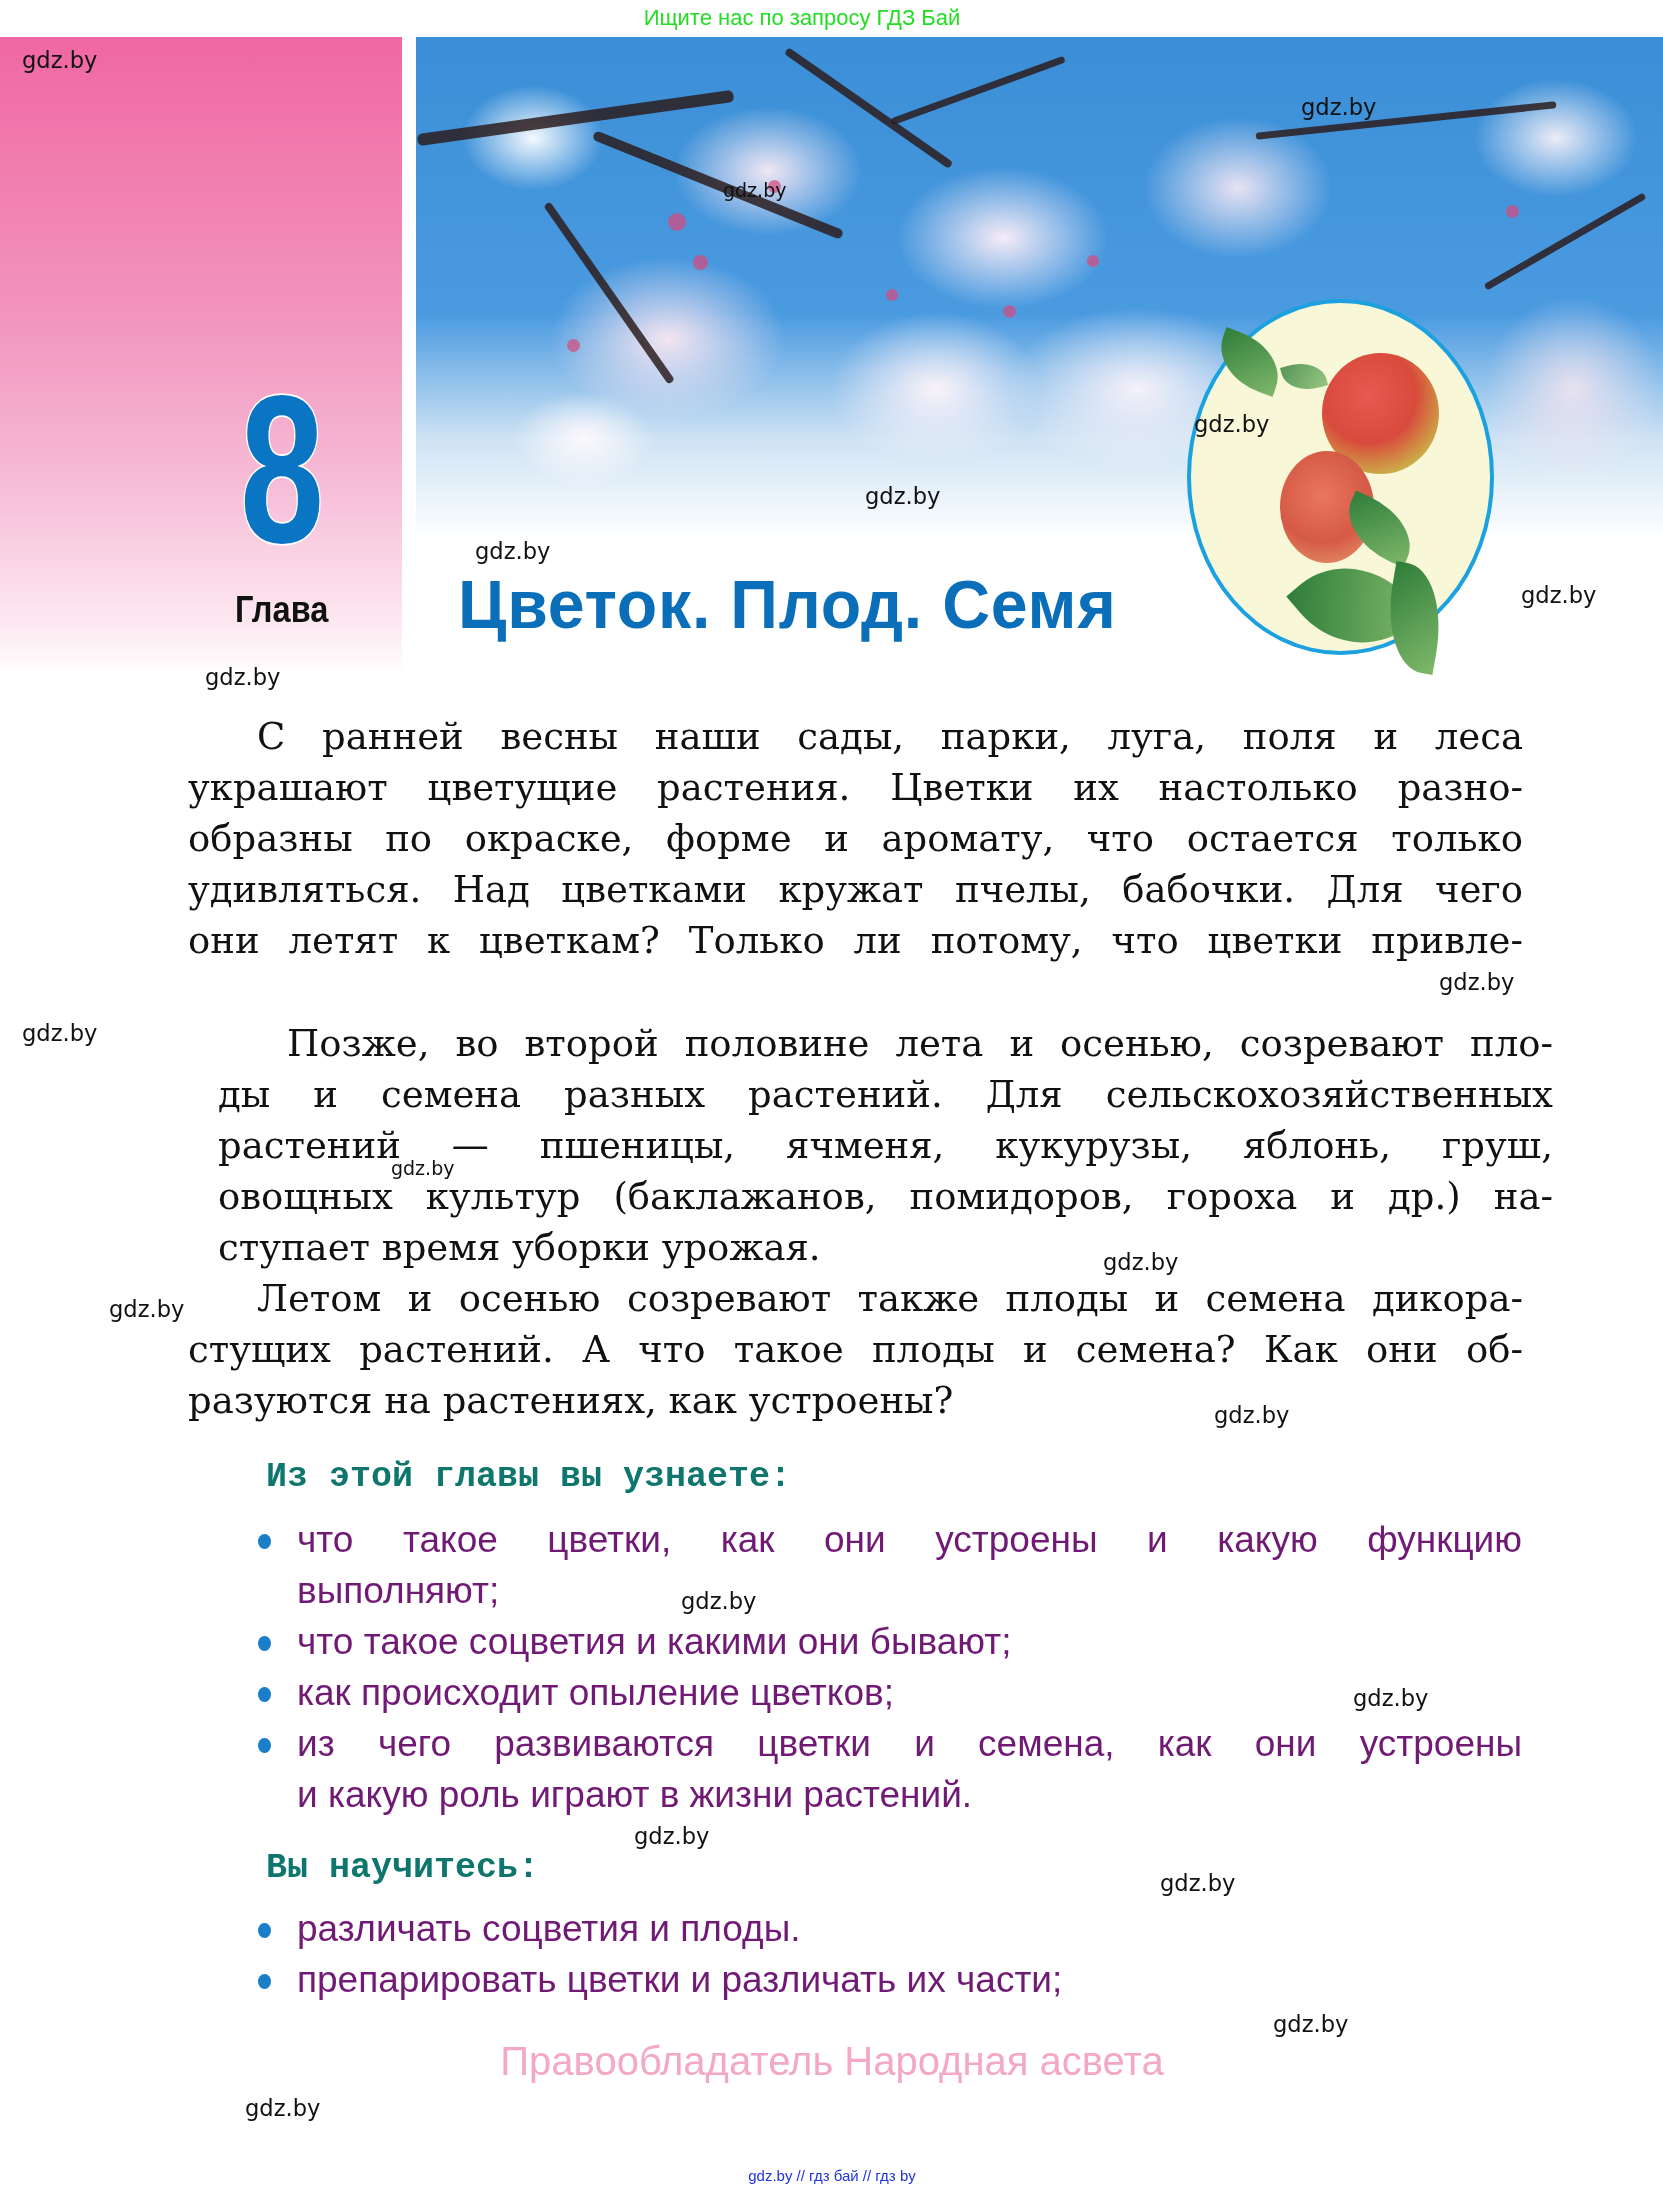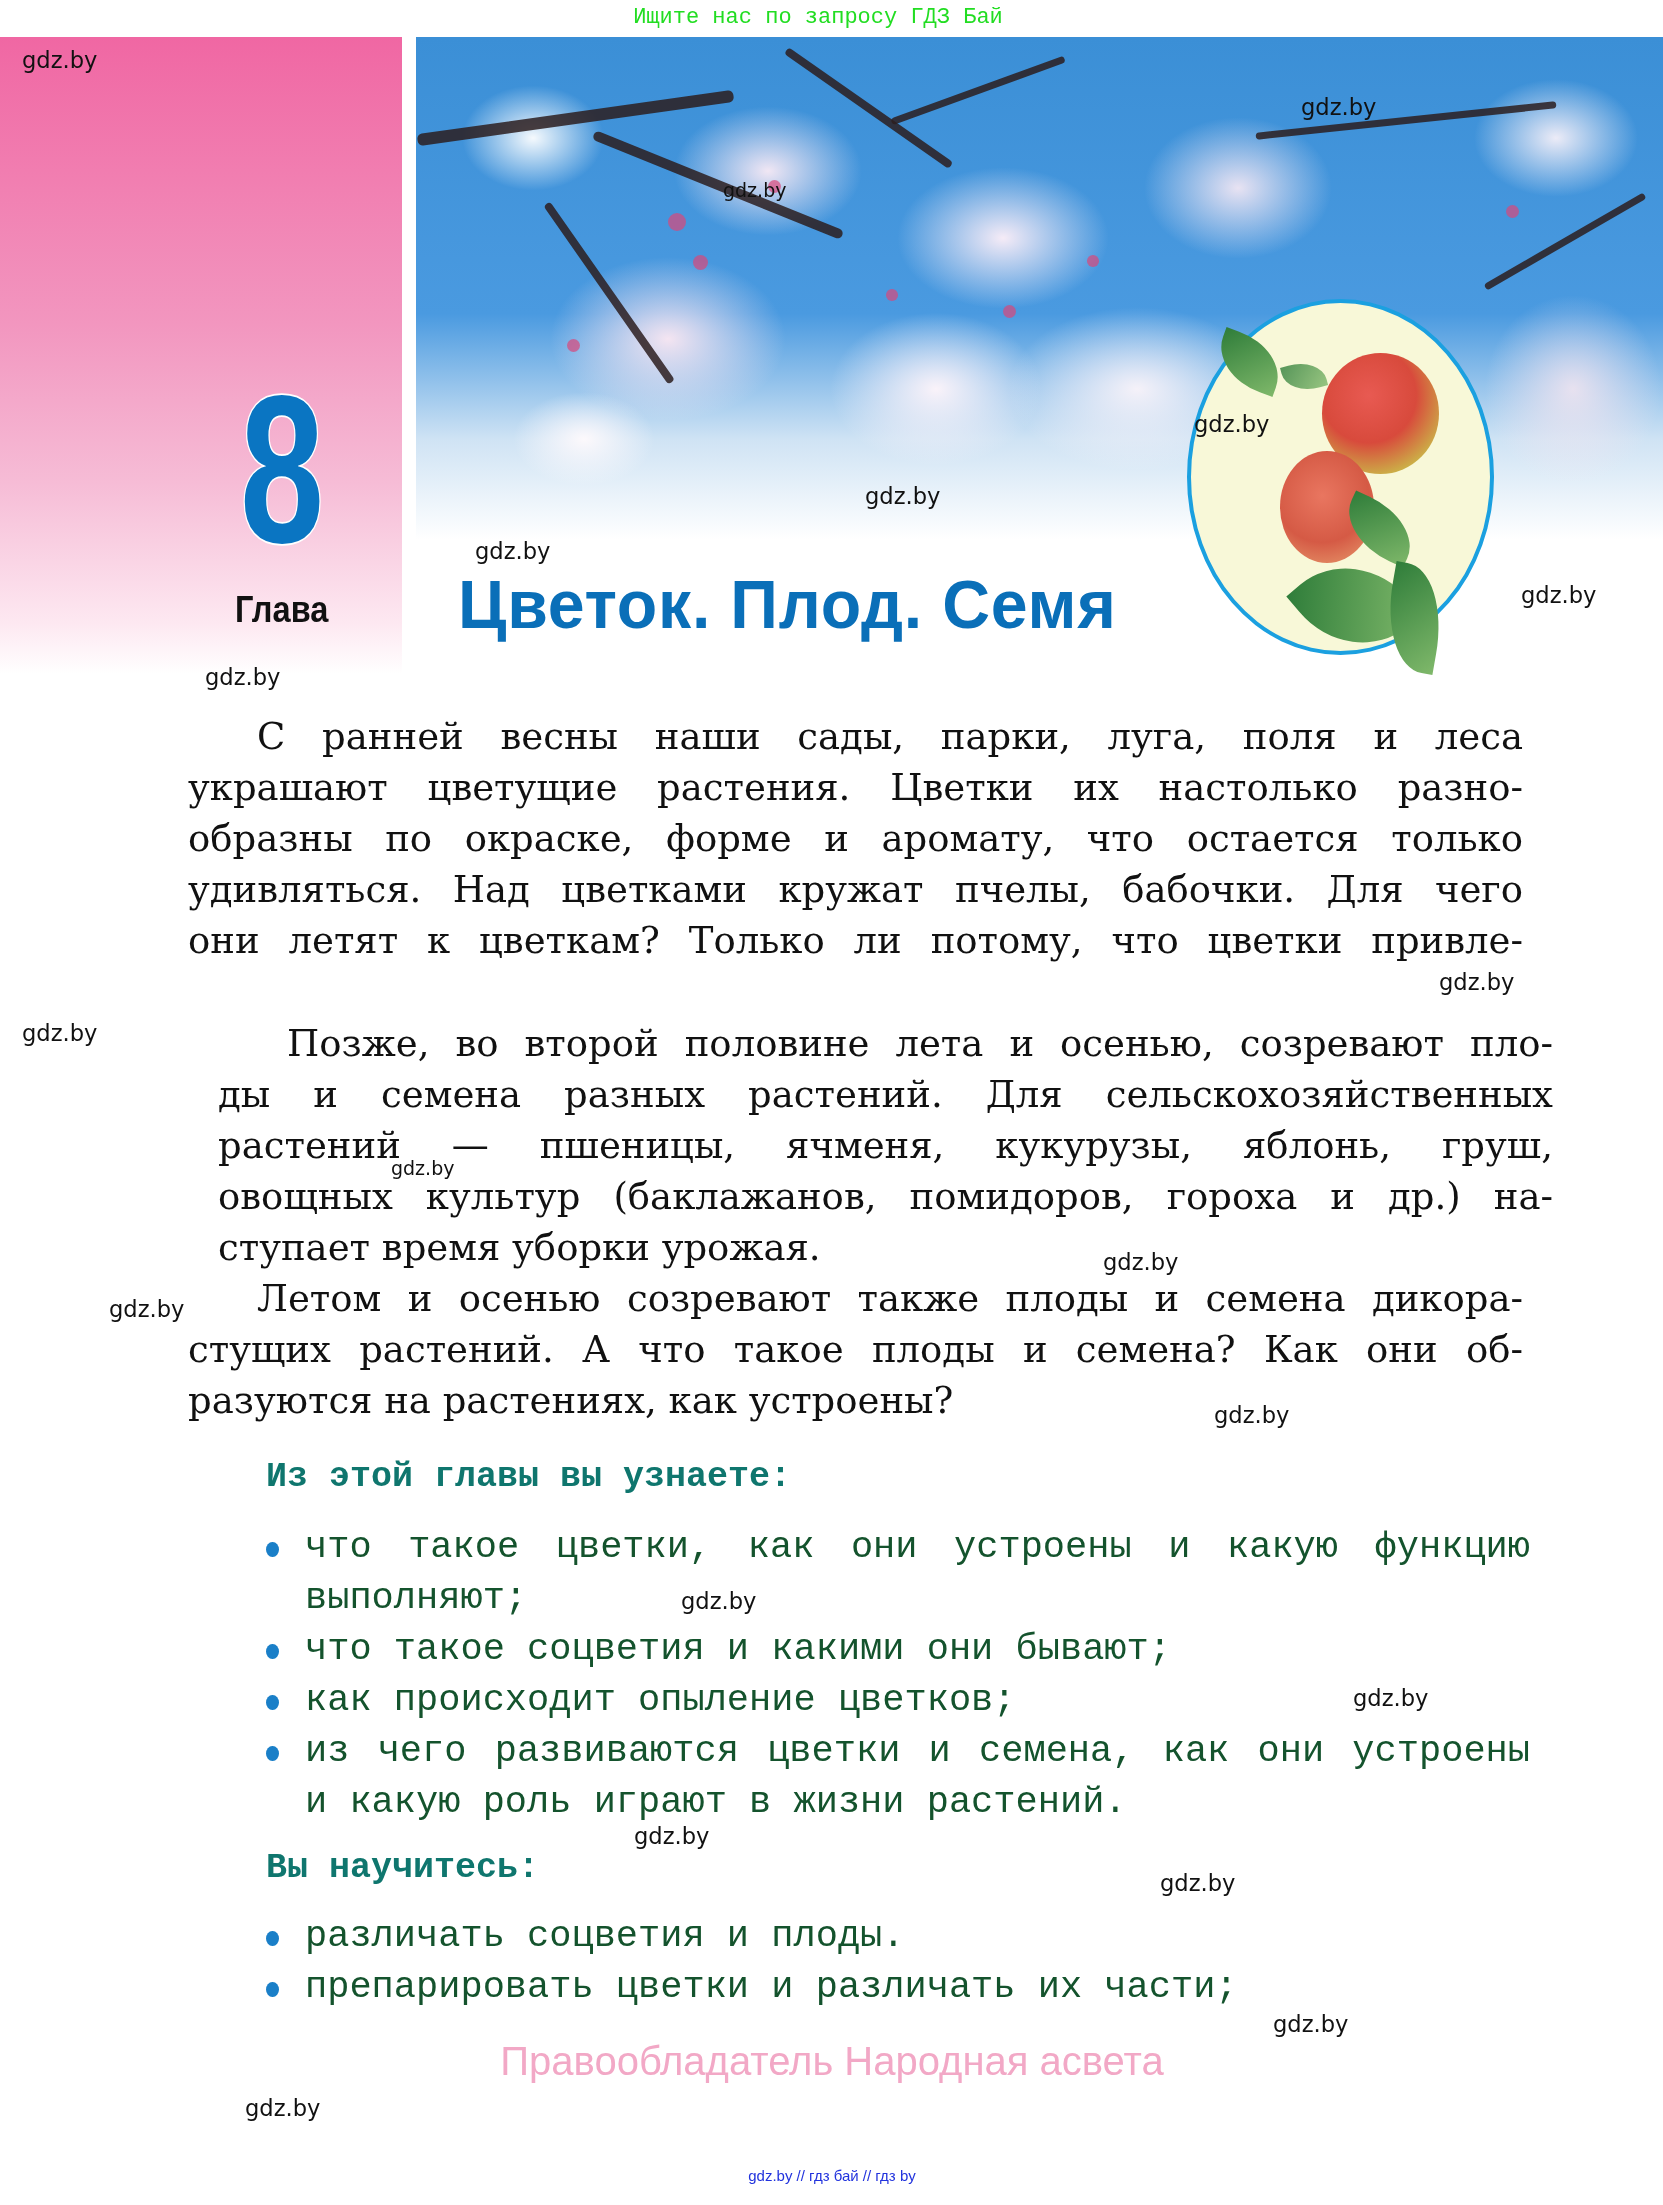--- a/index.html
+++ b/index.html
@@ -2,23 +2,23 @@
 <html style="font-size:13.4px"><head>
 <meta charset="utf-8">
 <style>
   html, body { margin: 0; padding: 0; }
   body {
     width: 1664px; height: 2205px; position: relative; overflow: hidden;
     background: #ffffff;
     font-family: "Liberation Sans", sans-serif;
   }
   .top-banner {
-    position: absolute; left: 16px; top: 0; width: 1604px; height: 37px;
+    position: absolute; left: 0; top: 0; width: 1604px; height: 37px;
     text-align: center; line-height: 35px;
-    font-family: Liberation Mono, monospace; font-size: 22px; color: #22dd22;
+    font-family: Liberation Sans, sans-serif; font-size: 22px; color: #22dd22;
   }
   .side-panel {
     position: absolute; left: 0; top: 37px; width: 402px; height: 637px;
     background: linear-gradient(to bottom, #f067a3 0%, #f296bf 45%, #f6bcd6 70%, #fde8f1 92%, #ffffff 100%);
   }
   .chapter-num {
     position: absolute; left: 240px; top: 369px; width: 109px; height: 201px;
     font-family: "Liberation Sans", sans-serif; font-weight: bold; font-size: 210px;
     line-height: 201px; color: #0a75c2; text-align: center;
     -webkit-text-stroke: 3.4px #ffffff; paint-order: stroke fill;
@@ -66,22 +66,22 @@
     position: absolute; left: 188px; width: 1335px;
     font-family: "DejaVu Serif", serif; font-size: 37px; color: #111; line-height: 51px;
     text-align: justify; text-align-last: left;
   }
   .line { display: block; text-align: justify; text-align-last: justify; white-space: nowrap; }
   .line.last { text-align-last: left; }
   .section-heading {
     position: absolute; left: 266px;
     font-family: Liberation Mono, monospace; font-weight: bold; font-size: 35px; color: #0f766e;
   }
-  .bullet-list { position: absolute; left: 258px; width: 1264px; margin: 8px; padding: 0; list-style: none;
-    font-family: Liberation Mono, monospace; font-size: 37px; color: #14532d; line-height: 51px; }
+  .bullet-list { position: absolute; left: 258px; width: 1264px; margin: 0; padding: 0; list-style: none;
+    font-family: Liberation Sans, sans-serif; font-size: 37px; color: #701a75; line-height: 51px; }
   .bullet-list li { position: relative; padding-left: 39px; }
   .bullet-dot { position: absolute; left: 0; top: 20px; width: 12.6px; height: 15px; border-radius: 50%; background: #1a7fc8; }
   .copyright {
     position: absolute; left: 0; width: 1664px; top: 2039px; text-align: center;
     font-family: "Liberation Sans", sans-serif; font-size: 40px; color: #f2a8c6;
   }
   .footer-links {
     position: absolute; left: 0; width: 1664px; top: 2167px; text-align: center;
     font-family: "Liberation Sans", sans-serif; font-size: 15px; color: #2233dd;
   }

